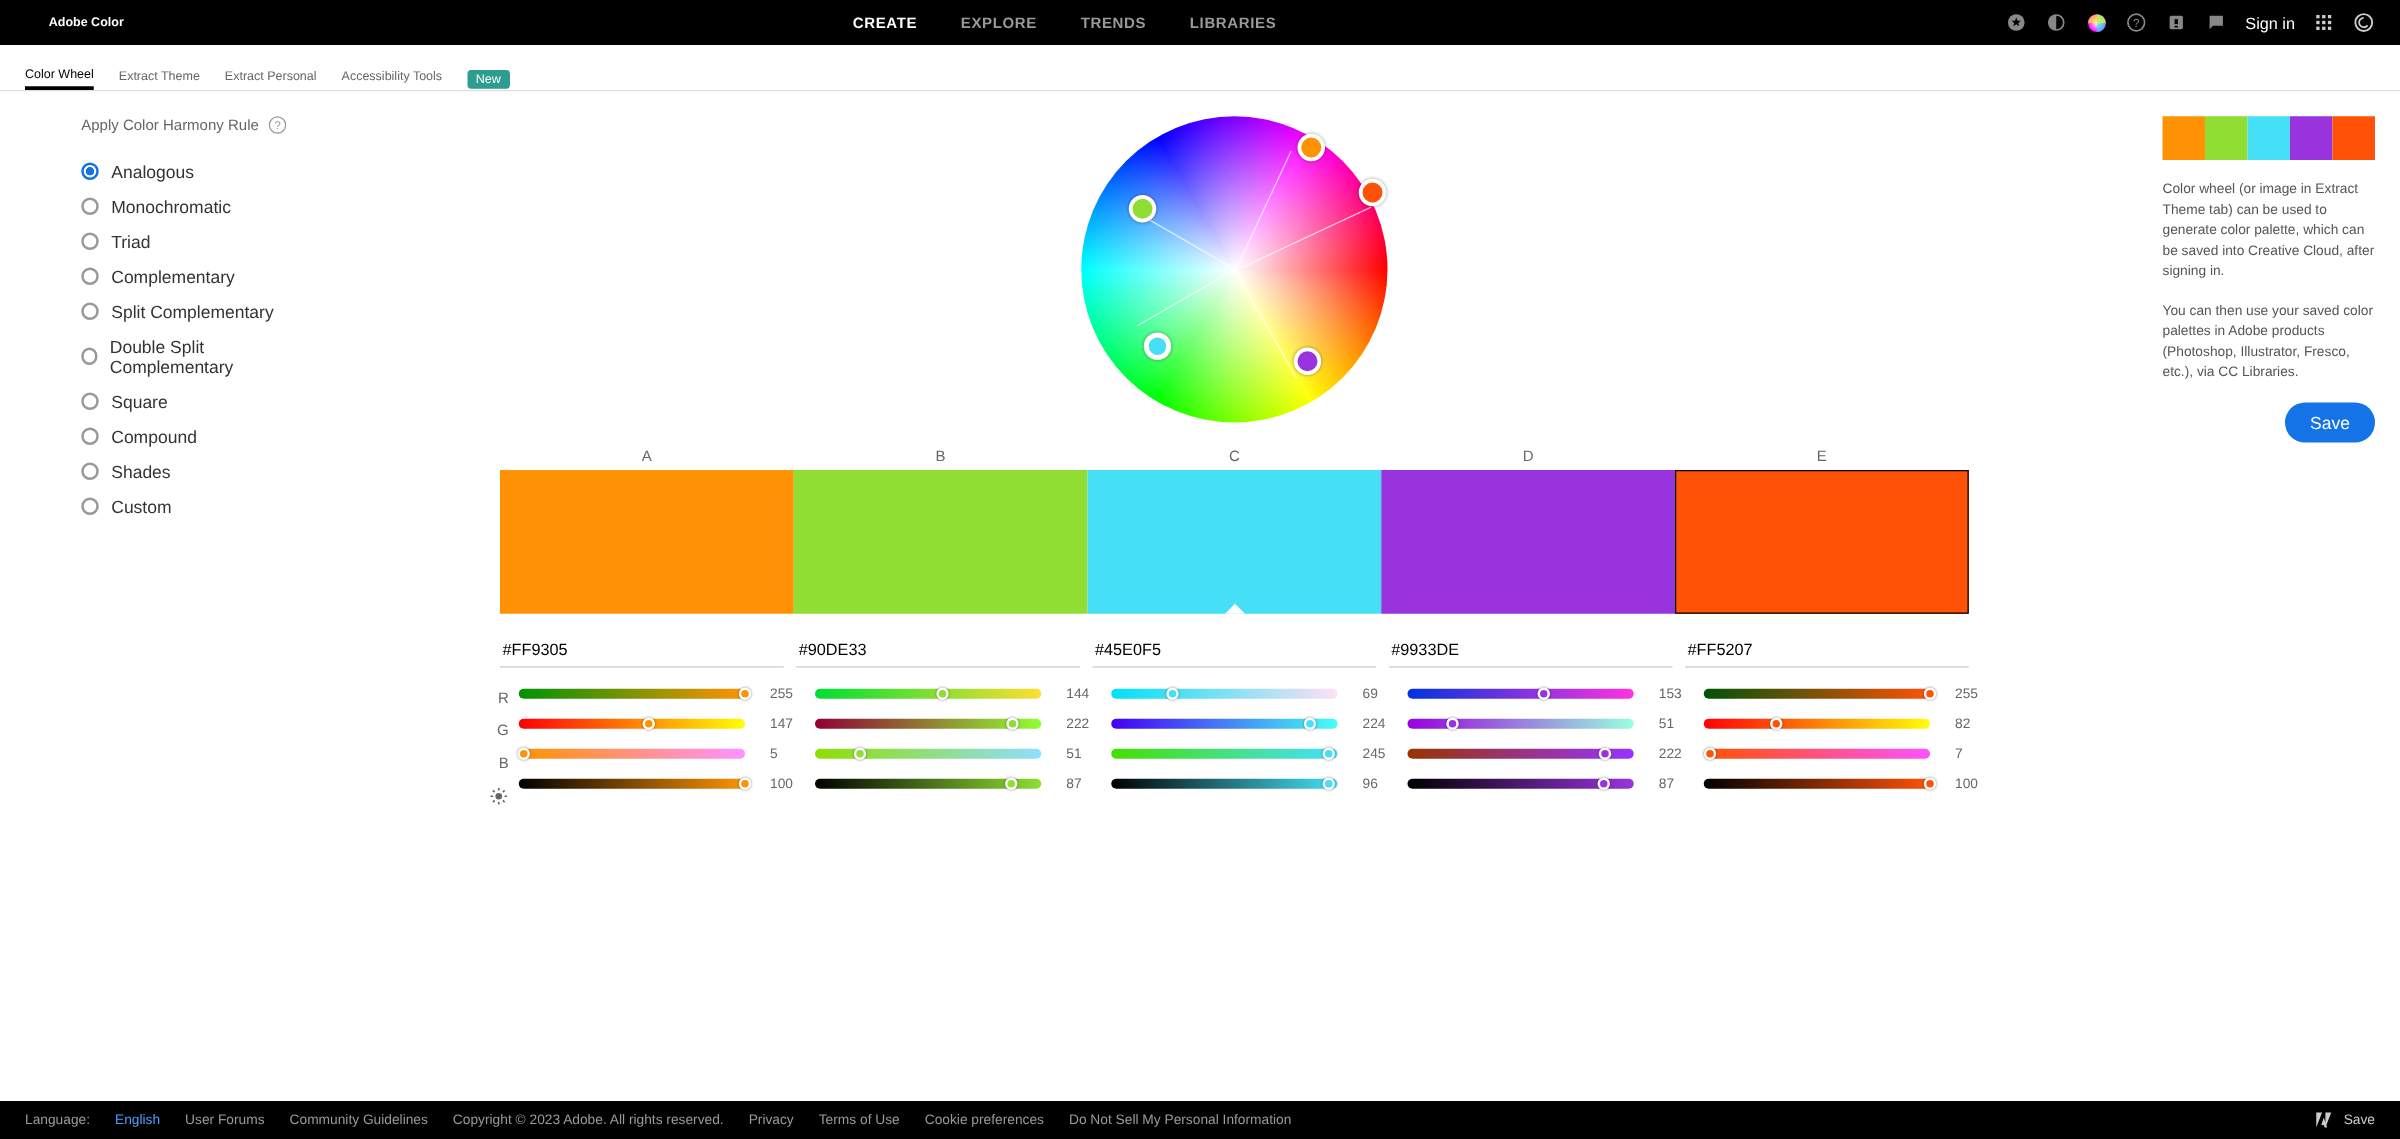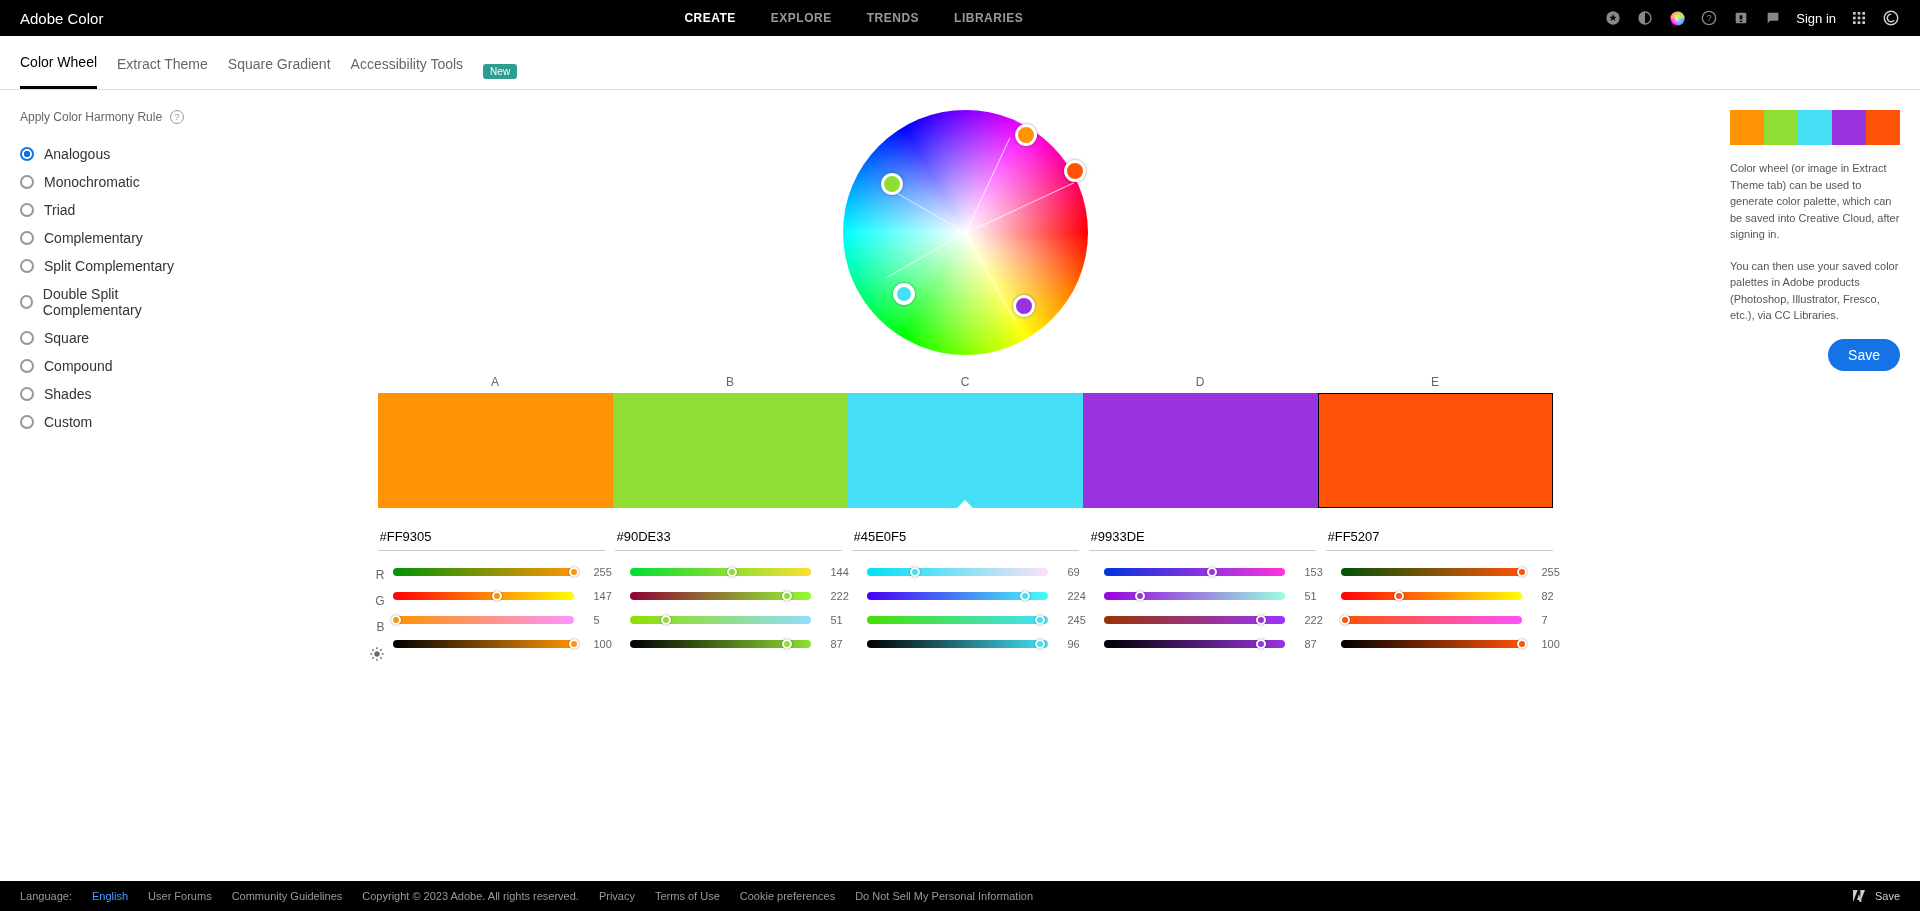--- a/index.html
+++ b/index.html
@@ -1,33 +1,33 @@
 <!DOCTYPE html>
 <html><head>
 <meta charset="utf-8">
 <style>
 * { margin: 0; padding: 0; box-sizing: border-box; font-family: -apple-system, BlinkMacSystemFont, "Segoe UI", sans-serif; }
 body { background: #fff; color: #333; }
 
 .topbar { background: #000; color: #fff; height: 36px; display: flex; align-items: center; padding: 0 20px; }
-.logo { font-size: 15px; font-weight: 400; }
+.logo { font-size: 10px; font-weight: 700; margin-left: 19px; }
 .topnav { flex: 1; display: flex; justify-content: center; gap: 35px; }
 .topnav a { color: #999; text-decoration: none; font-size: 12px; font-weight: 600; letter-spacing: 0.5px; }
 .topnav a.active { color: #fff; }
 .topright { display: flex; align-items: center; gap: 14px; }
 .topright .icon { width: 18px; height: 18px; display: flex; align-items: center; justify-content: center; color: #ccc; cursor: pointer; }
 .signin { color: #fff; font-size: 13px; cursor: pointer; text-align: center; }
 
 .subnav { display: flex; align-items: center; gap: 20px; padding: 18px 20px 0; border-bottom: 1px solid #e0e0e0; }
-.subnav a { color: #666; text-decoration: none; font-size: 14px; padding-bottom: 16px; }
+.subnav a { color: #666; text-decoration: none; font-size: 10px; padding-bottom: 4px; }
 .subnav a.active { color: #000; border-bottom: 3px solid #000; font-weight: 500; }
 .new-badge { background: #2d9d8f; color: #fff; font-size: 10px; padding: 2px 7px; border-radius: 3px; }
 
 .layout { display: flex; padding: 20px; gap: 20px; }
-.sidebar { width: 180px; flex-shrink: 0; }
+.sidebar { width: 180px; flex-shrink: 0; margin-left: 45px; }
 .sidebar-label { font-size: 12px; color: #666; display: flex; align-items: flex-start; gap: 8px; margin-bottom: 16px; }
 .harmony-list { list-style: none; }
 .harmony-list li { display: flex; align-items: center; gap: 10px; font-size: 14px; color: #333; padding: 6px 0; cursor: pointer; }
 .radio { width: 14px; height: 14px; border: 2px solid #999; border-radius: 50%; display: inline-block; }
 .radio.checked { border-color: #1473e6; background: radial-gradient(circle, #1473e6 45%, #fff 50%); }
 
 .color-mode { margin-top: 120px; }
 .color-mode-label { font-size: 12px; color: #666; margin-bottom: 8px; }
 .color-mode select { width: 100px; border: none; font-size: 14px; background: transparent; }
 
@@ -146,21 +146,21 @@
           <circle cx="12" cy="12" r="9"></circle>
           <path d="M12 7a5 5 0 1 0 4 8"></path>
         </svg>
       </span>
   </div>
 </div>
 
 <div class="subnav">
   <a href="#" class="active">Color Wheel</a>
   <a href="#">Extract Theme</a>
-  <a href="#">Square Gradient</a>
+  <a href="#">Extract Personal</a>
   <a href="#">Accessibility Tools</a>
   <span class="new-badge">New</span>
 </div>
 
 <div class="layout">
 
   <aside class="sidebar">
     <div class="sidebar-label">
       <span>Apply Color Harmony Rule</span>
       <span class="help-icon">?</span>

